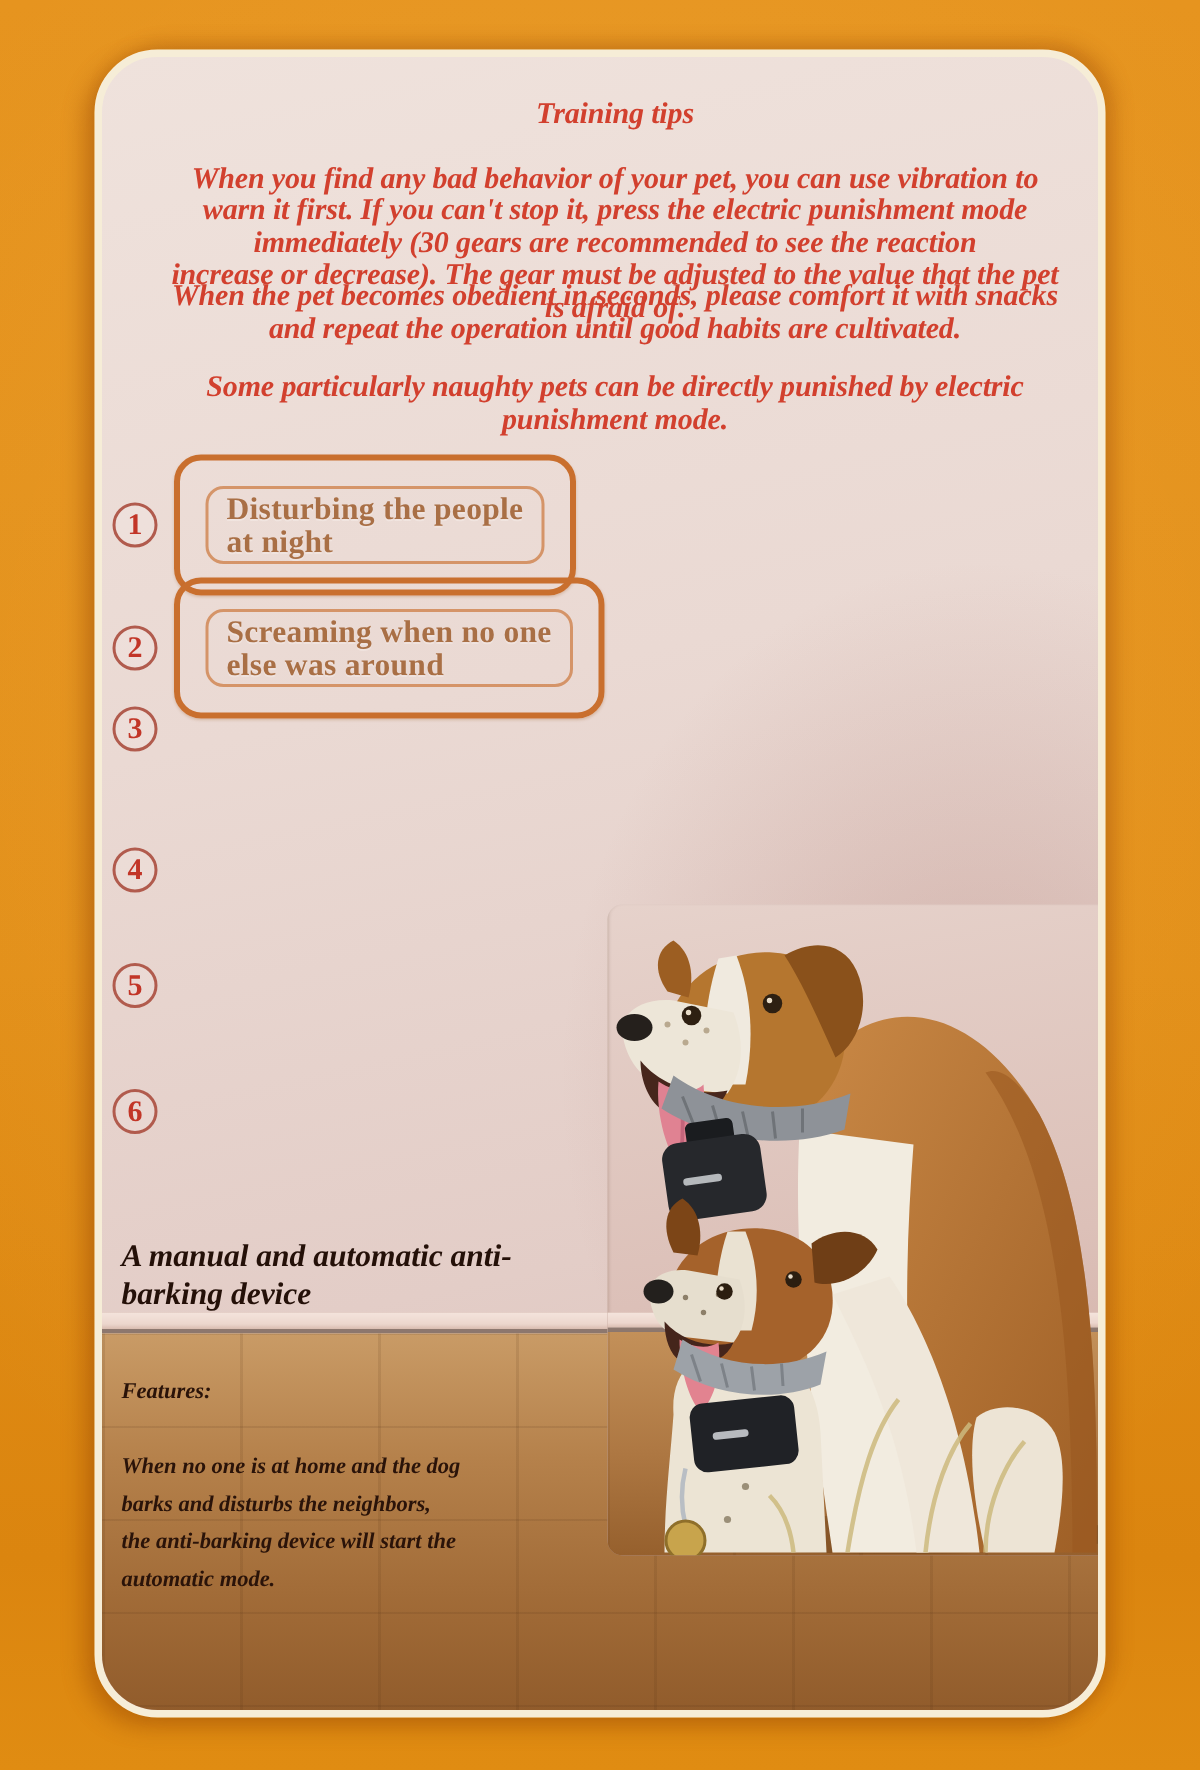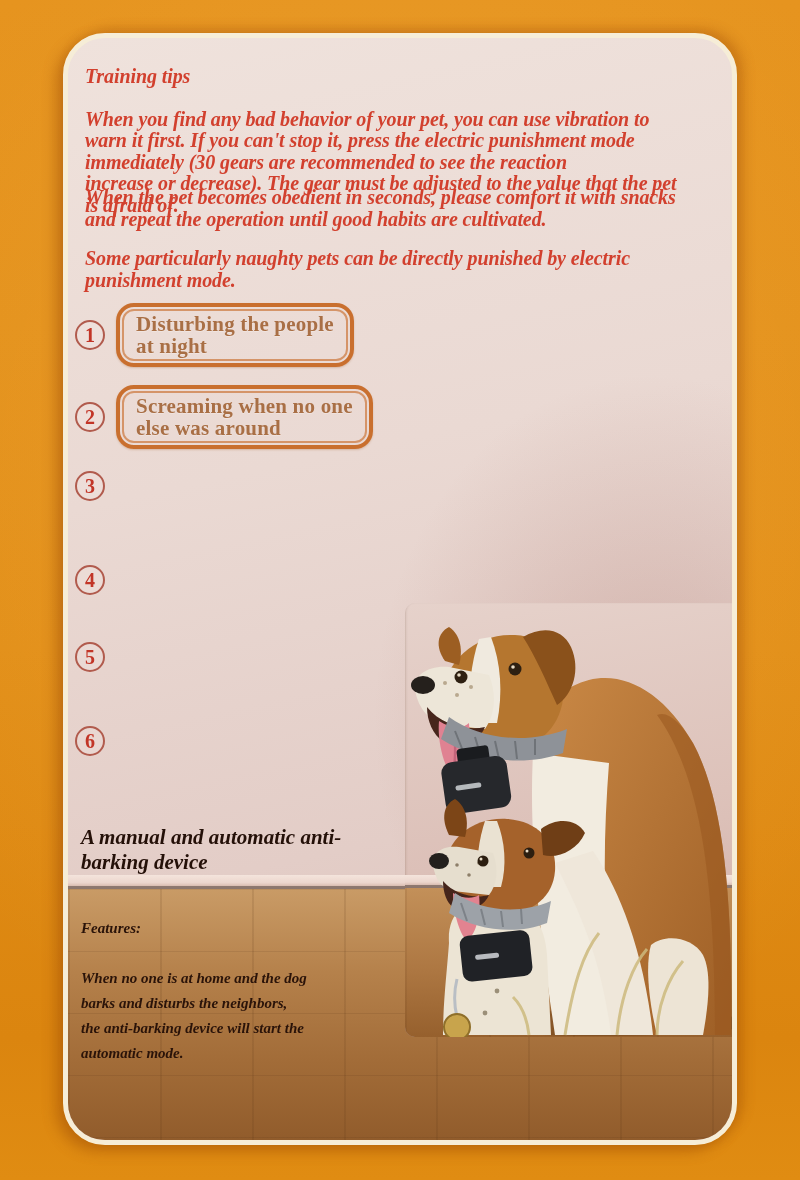--- a/index.html
+++ b/index.html
@@ -30,38 +30,38 @@
   #floor{
     position:absolute; left:0; top:851px; width:100%; height:261px;
     background:
       repeating-linear-gradient(90deg, rgba(80,45,15,0.12) 0 2px, rgba(0,0,0,0) 2px 92px),
       repeating-linear-gradient(180deg, rgba(60,30,10,0.10) 0 1px, rgba(0,0,0,0) 1px 62px),
       linear-gradient(180deg,#c99b66 0%,#b5814b 32%,#a26c38 66%,#8f5a2a 100%);
   }
   
   .redtxt{
     position:absolute; color:#d2402e; font-weight:bold; font-style:italic;
-    font-size:20px; line-height:21.5px; white-space:pre-line; letter-spacing:-0.1px;
+    font-size:20px; line-height:21.5px; white-space:pre-line; letter-spacing:-0.1px;text-align:center;
   }
   .darktxt{
     position:absolute; font-weight:bold; font-style:italic; white-space:pre-line;
   }
   #device-heading{ left:13px; top:787px; font-size:21px; line-height:25px; color:#241008;}
   #features-block{ left:13px; top:853px; font-size:15px; line-height:25px; color:#2a1309;}
   #bottom-note{ left:10px; top:1011px; font-size:20px; line-height:23.5px; color:#1e0d05; width:660px;}
   
   .badge-row{ position:absolute; left:7px; display:flex; align-items:center; gap:11px; }
   .num-circle{
     width:30px; height:30px; border-radius:50%; border:2.5px solid #b15b4d;
     box-sizing:border-box; display:flex; align-items:center; justify-content:center;
     color:#c23527; font-weight:bold; font-size:20px; font-family:"Liberation Serif",serif;
     background:rgba(255,250,245,0.15);
   }
   .badge-box{
-    border:4px solid #c96f2e; border-radius:18px; padding:2px; display:inline-block;
+    border:4px solid #c96f2e; border-radius:18px; padding:17px; display:inline-block;
     box-shadow:0 1px 2px rgba(150,80,20,0.25);
   }
   .badge-inner{
     border:2px solid rgba(201,111,46,0.65); border-radius:12px; padding:2px 12px;
     min-height:26px; display:flex; align-items:center;
   }
   .badge-label{
     font-family:"Liberation Serif", serif; font-weight:bold; font-size:21px;
     line-height:22px; color:#a96f45; white-space:pre-line; letter-spacing:0.2px;
     text-shadow:0 1px 0 rgba(255,255,255,0.25);

